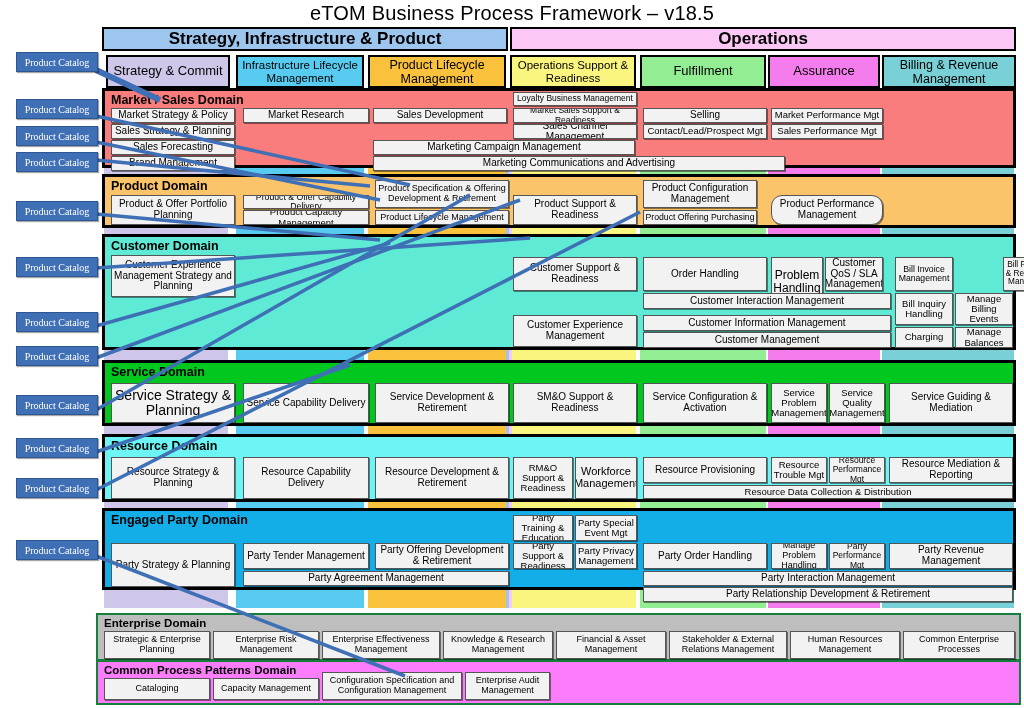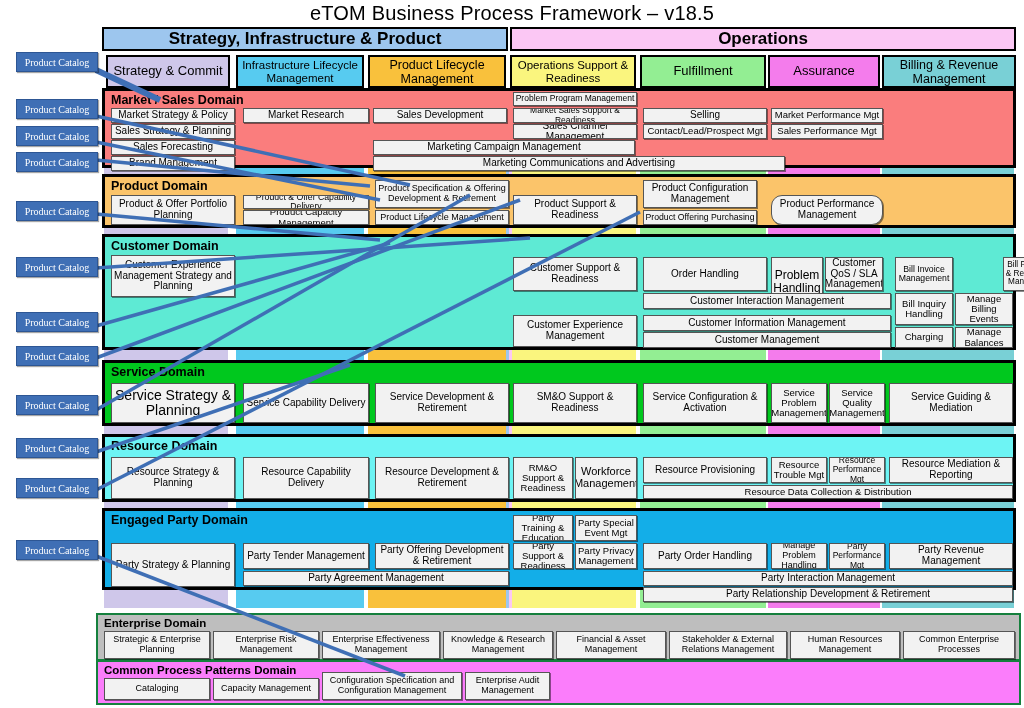--- a/index.html
+++ b/index.html
@@ -114,21 +114,21 @@
       <span>Sales Development</span>
     </div>
   <div class="pb" style="left:268px;top:49px;width:262px;height:15px;font-size:10px;">
       <span>Marketing Campaign Management</span>
     </div>
   <div class="pb" style="left:268px;top:65px;width:412px;height:15px;font-size:10px;">
       <span>Marketing Communications and Advertising</span>
     </div>
 
   <div class="pb" style="left:408px;top:1px;width:124px;height:14px;font-size:8.5px;">
-      <span>Problem Program Management</span>
+      <span>Loyalty Business Management</span>
     </div>
   <div class="pb" style="left:408px;top:17px;width:124px;height:15px;font-size:8.5px;">
       <span>Market Sales Support &amp; Readiness</span>
     </div>
   <div class="pb" style="left:408px;top:33px;width:124px;height:15px;font-size:10px;">
       <span>Sales Channel Management</span>
     </div>
 
   <div class="pb" style="left:538px;top:17px;width:124px;height:15px;font-size:10px;">
       <span>Selling</span>

